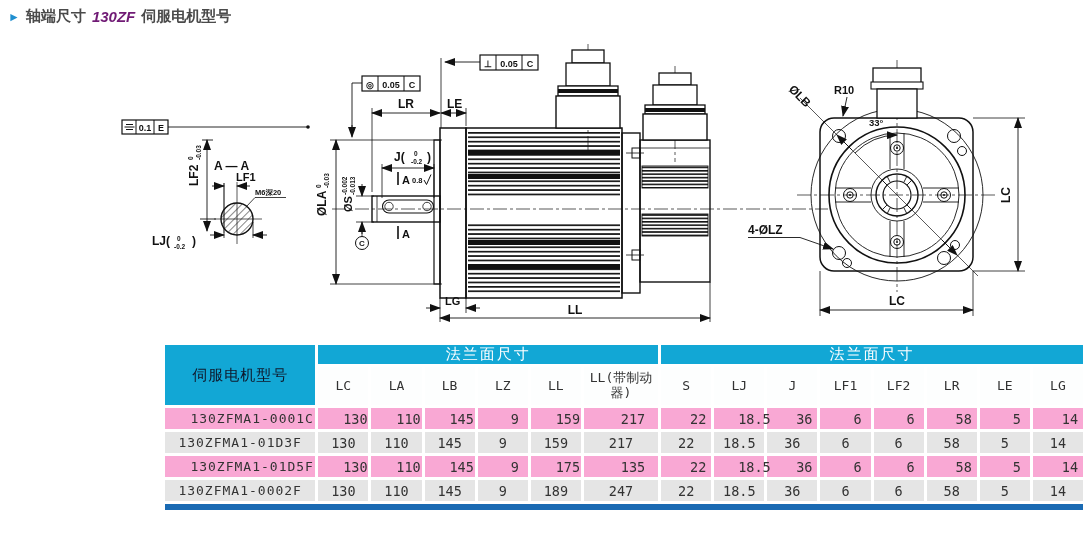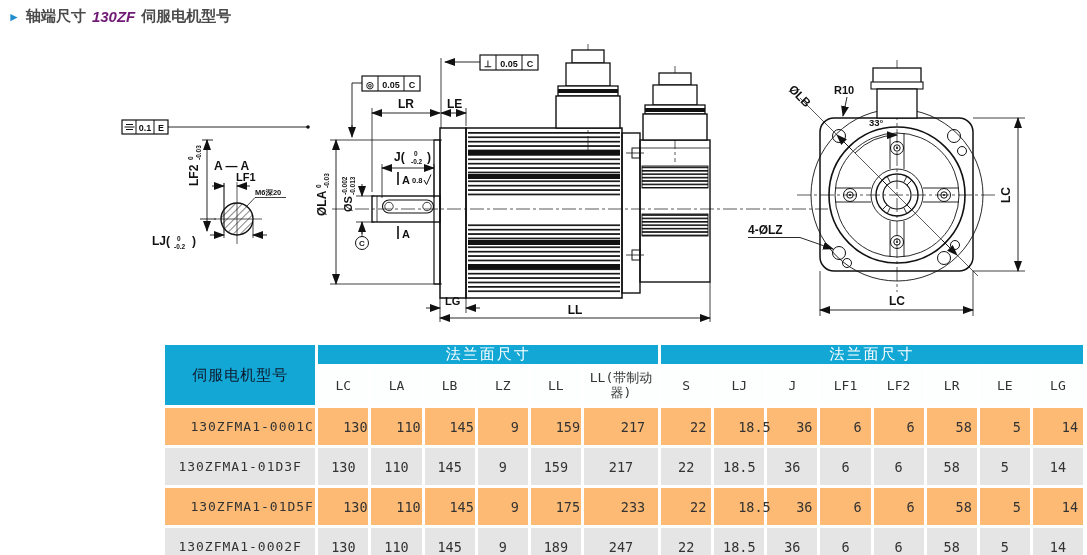--- a/index.html
+++ b/index.html
@@ -19,24 +19,24 @@
   .gdt{font-weight:700;font-size:9px;}
   
   .tablewrap{position:absolute;left:162px;top:342px;width:924px;}
   table.spec{border-collapse:separate;border-spacing:3px;table-layout:fixed;width:924px;
              font-size:14px;color:#333;}
   table.spec td{text-align:center;vertical-align:middle;padding:0;}
   td.grp{background:#12a7d5;color:#fff;font-size:15px;height:16px;letter-spacing:2px;}
   td.modelhead{background:#12a7d5;color:#0f172a;font-size:15px;letter-spacing:1px;}
   td.sub{background:#fdfefe;height:38px;font-family:"DejaVu Sans Mono",monospace;
          font-size:13px;line-height:1.15;}
-  tr.odd td{background:#fdba74;padding-left:24px;}
+  tr.odd td{background:#f9a8d4;padding-left:24px;}
   tr.even td{background:#e5e5e5;}
   td.model{font-family:"DejaVu Sans Mono",monospace;font-size:13px;letter-spacing:1px;}
-  td.val{font-family:"DejaVu Sans Mono",monospace;font-size:13.5px;height:37px;}
+  td.val{font-family:"DejaVu Sans Mono",monospace;font-size:13.5px;height:21px;}
   .bluebar{height:6px;background:#1a6ab3;margin:0 3px;}
 </style>
 </head>
 <body>
 
 <div class="screen">
 
   <div class="title">
     <span class="marker">►</span>
     <span>轴端尺寸</span>
@@ -408,21 +408,21 @@
             <td class="val">5</td>
             <td class="val">14</td>
           </tr>
           <tr class="odd">
             <td class="model">130ZFMA1-01D5F</td>
             <td class="val">130</td>
             <td class="val">110</td>
             <td class="val">145</td>
             <td class="val">9</td>
             <td class="val">175</td>
-            <td class="val">233</td>
+            <td class="val">135</td>
             <td class="val">22</td>
             <td class="val">18.5</td>
             <td class="val">36</td>
             <td class="val">6</td>
             <td class="val">6</td>
             <td class="val">58</td>
             <td class="val">5</td>
             <td class="val">14</td>
           </tr>
           <tr class="even">

